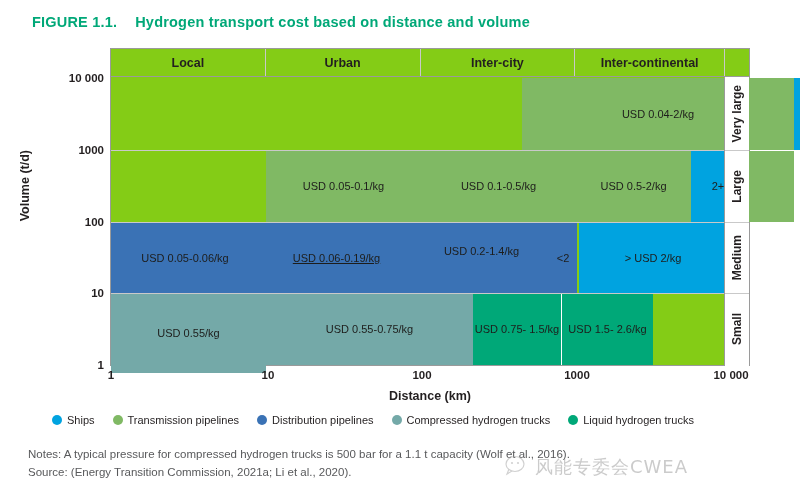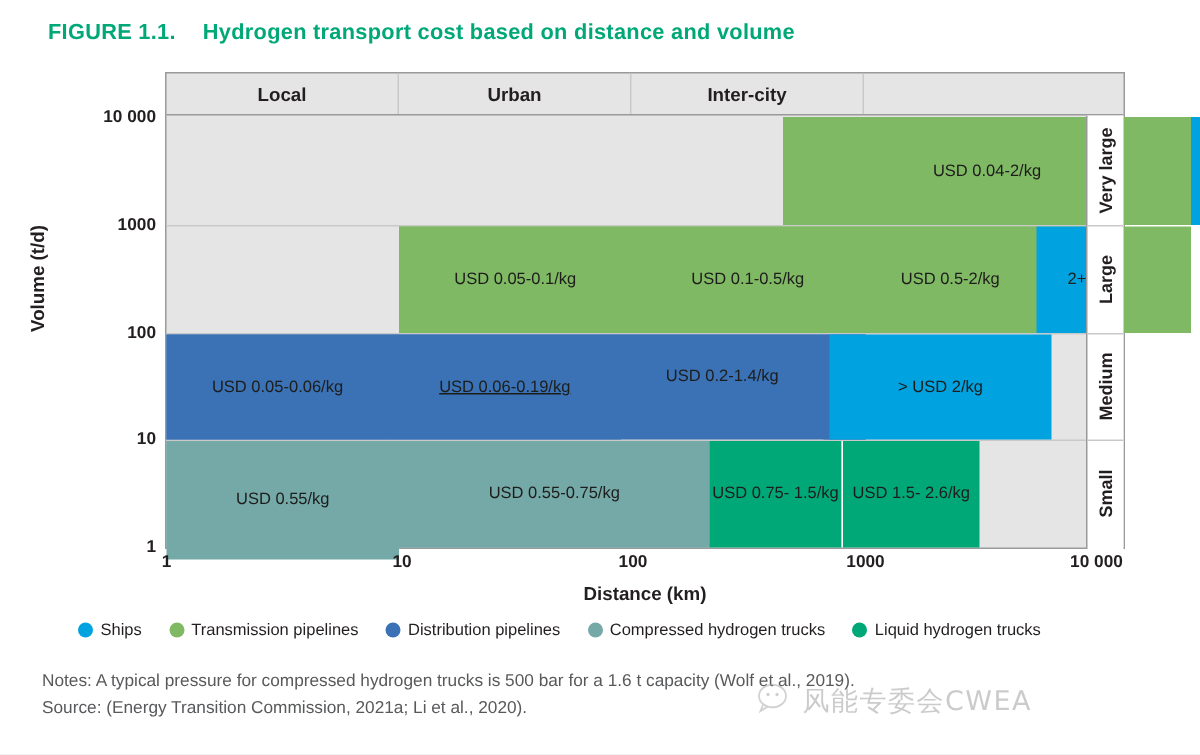--- a/index.html
+++ b/index.html
@@ -20,21 +20,21 @@
   }
   #figure-number{white-space:nowrap;}
   #figure-title{white-space:nowrap;}
 
   
   #chart-frame{
     position:absolute;left:110px;top:48px;
     width:640px;height:318px;
     border:1px solid #9a9a9a;
     box-sizing:border-box;
-    background:#e5e5e5;
+    background:#84cc16;
   }
   
   #col-header{
     position:absolute;left:0;top:0;width:100%;height:28px;
     box-sizing:border-box;border-bottom:1px solid #9a9a9a;
     display:flex;
   }
   .col-head{
     display:flex;align-items:center;justify-content:center;
     font-size:12.5px;font-weight:bold;color:#231f20;
@@ -149,20 +149,21 @@
   <div class="ytick" style="top:365px;">1</div>
 </div>
 <div id="ylabel">Volume (t/d)</div>
 
 <div id="chart-frame">
 
   <div id="col-header">
     <div class="col-head" style="width:155px;">Local</div>
     <div class="col-head" style="width:155px;">Urban</div>
     <div class="col-head" style="width:155px;">Inter-city</div>
+    <div class="col-head" style="width:150px;">Inter-continental</div>
     <div class="col-head" style="width:24px;"></div>
   </div>
 
   <div id="plot">
 
     <div class="hline" style="top:73px;"></div>
     <div class="hline" style="top:145px;"></div>
     <div class="hline" style="top:216px;"></div>
 
     <div class="blk green" style="left:411px;top:1px;width:272px;height:72px;">USD 0.04-2/kg</div>
@@ -172,21 +173,21 @@
     <div class="blk green" style="left:155px;top:74px;width:155px;height:71px;">USD 0.05-0.1/kg</div>
     <div class="blk green" style="left:310px;top:74px;width:155px;height:71px;">USD 0.1-0.5/kg</div>
     <div class="blk green" style="left:465px;top:74px;width:115px;height:71px;">USD 0.5-2/kg</div>
     <div class="blk ships" style="left:580px;top:74px;width:54px;height:71px;">2+</div>
 
     <div class="blk dist" style="left:0px;top:146px;width:466px;height:70px;"></div>
     <div class="blk dist" style="left:0px;top:146px;width:148px;height:70px;">USD 0.05-0.06/kg</div>
     <div class="blk dist" style="left:148px;top:146px;width:155px;height:70px;text-decoration:underline;">USD 0.06-0.19/kg</div>
     <div class="blk dist" style="left:303px;top:146px;width:135px;height:56px;">USD 0.2-1.4/kg</div>
     <div class="blk dist" style="left:438px;top:146px;width:28px;height:70px;">&lt;2</div>
-    <div class="blk ships" style="left:442px;top:146px;width:148px;height:70px;">&gt; USD 2/kg</div>
+    <div class="blk ships" style="left:468px;top:146px;width:148px;height:70px;">&gt; USD 2/kg</div>
 
     <div class="blk comp" style="left:0px;top:217px;width:362px;height:71px;"></div>
     <div class="blk comp" style="left:0px;top:217px;width:155px;height:79px;">USD 0.55/kg</div>
     <div class="blk comp" style="left:155px;top:217px;width:207px;height:71px;">USD 0.55-0.75/kg</div>
     <div class="blk liq" style="left:362px;top:217px;width:88px;height:71px;">USD 0.75-
 1.5/kg</div>
     <div class="blk liq sep-l" style="left:450px;top:217px;width:92px;height:71px;">USD 1.5-
 2.6/kg</div>
 
   </div>
@@ -232,21 +233,21 @@
     <span class="legend-dot" style="background:#74a9a8;"></span>
     <span>Compressed hydrogen trucks</span>
   </div>
   <div class="legend-item">
     <span class="legend-dot" style="background:#00a878;"></span>
     <span>Liquid hydrogen trucks</span>
   </div>
 </div>
 
 <div id="notes">
-  <div>Notes: A typical pressure for compressed hydrogen trucks is 500 bar for a 1.6 t capacity (Wolf et al., 2019).</div>
+  <div>Notes: A typical pressure for compressed hydrogen trucks is 500 bar for a 1.1 t capacity (Wolf et al., 2016).</div>
   <div>Source: (Energy Transition Commission, 2021a; Li et al., 2020).</div>
 </div>
 
 <div id="watermark">
   <svg width="26" height="22" viewBox="0 0 26 22">
     <ellipse cx="10" cy="9" rx="9" ry="7.5" fill="none" stroke="#9a9a9a" stroke-width="1.2"></ellipse>
     <path d="M4 14 L2 19 L7 16" fill="none" stroke="#9a9a9a" stroke-width="1.2"></path>
     <circle cx="7" cy="8" r="1.1" fill="#9a9a9a"></circle>
     <circle cx="13" cy="8" r="1.1" fill="#9a9a9a"></circle>
   </svg>

